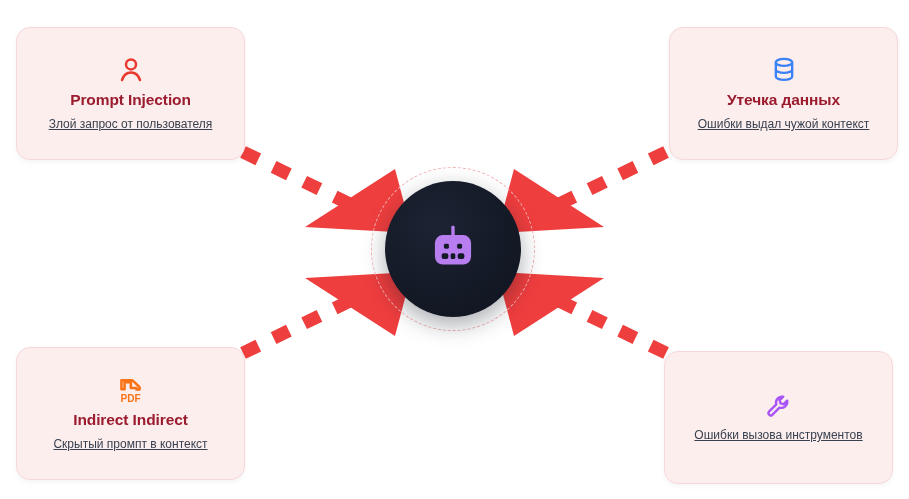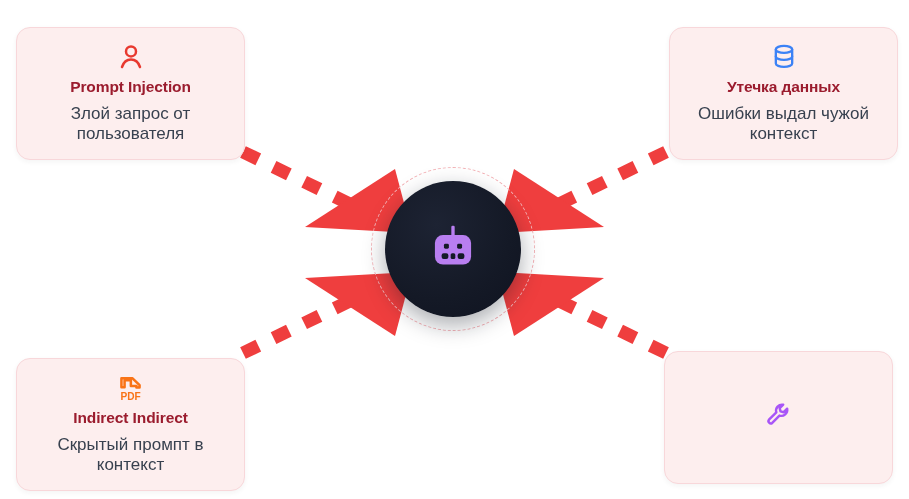--- a/index.html
+++ b/index.html
@@ -36,44 +36,45 @@
     border-radius: 14px;
     box-shadow: 0 2px 5px rgba(30, 30, 40, 0.05);
     display: flex;
     flex-direction: column;
     align-items: center;
     justify-content: center;
     padding: 10px 8px 12px;
   }
   .card-tl { left: 16px;  top: 27px; }
   .card-tr { left: 669px; top: 27px; }
-  .card-bl { left: 16px;  top: 358px; }
+  .card-bl { left: 16px;  top: 347px; }
   .card-br { left: 664px; top: 351px; }
 
   .card-icon {
     height: 34px;
     display: flex;
     align-items: center;
     justify-content: center;
     margin-bottom: 4px;
   }
   .card-title {
     font-size: 15.5px;
     font-weight: bold;
     color: #9b1c2e;
     letter-spacing: -0.1px;
     text-align: center;
     line-height: 1.15;
     margin-bottom: 8px;
   }
   .card-sub {
-    font-size: 17px;
+    font-size: 12px;
     color: #38414f;
     text-align: center;
     line-height: 1.2;
+    text-decoration: underline;
   }
 
   
   #hub-ring {
     position: absolute;
     left: 371px;
     top: 167px;
     width: 164px;
     height: 164px;
     border-radius: 50%;
@@ -166,15 +167,16 @@
     <div class="card-title">Indirect Indirect</div>
     <div class="card-sub">Скрытый промпт в контекст</div>
   </div>
 
   <div class="card card-br">
     <div class="card-icon">
       <svg width="28" height="28" viewBox="0 0 24 24" fill="none" stroke="#a855f7" stroke-width="2.1" stroke-linecap="round" stroke-linejoin="round">
         <path d="M15.6 3.2a5.2 5.2 0 0 0-5.9 6.6L3.4 16a2 2 0 0 0 2.8 2.8l6.2-6.3a5.2 5.2 0 0 0 6.6-5.9l-3 3-2.7-.7-.7-2.7z"></path>
       </svg>
     </div>
+    <div class="card-sub">Ошибки вызова инструментов</div>
   </div>
 
 </div>
 
 </body></html>

